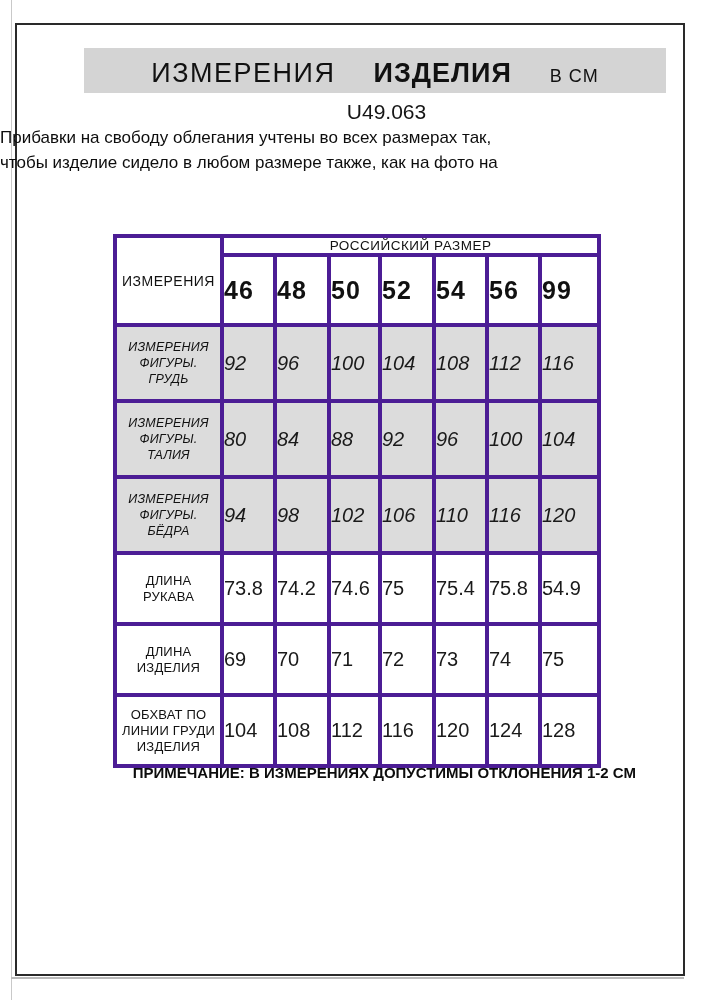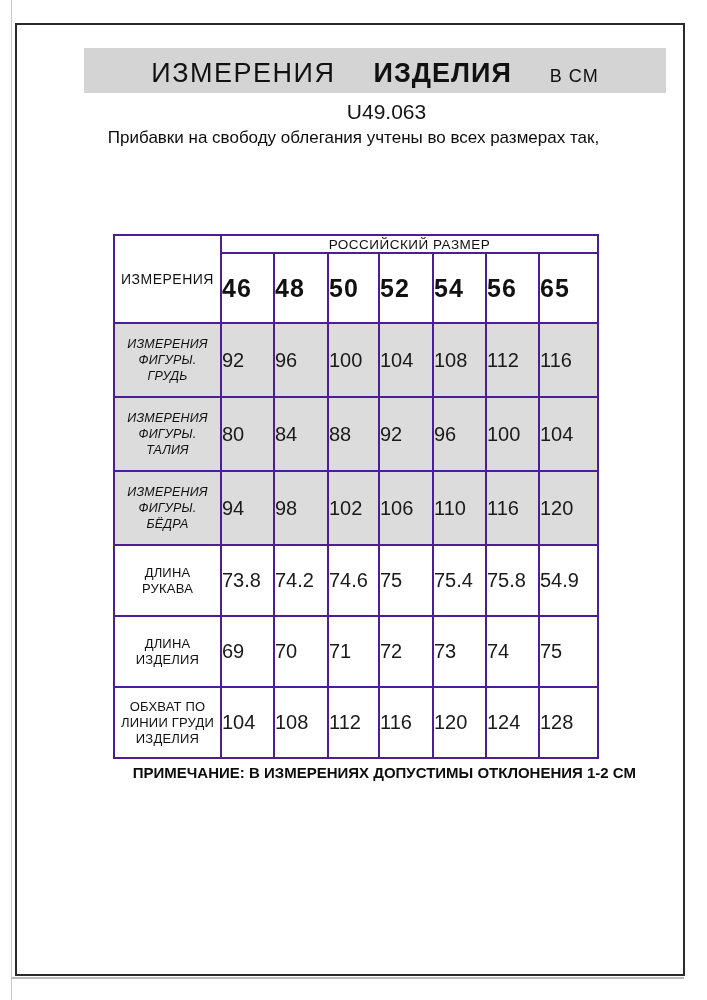--- a/index.html
+++ b/index.html
@@ -40,44 +40,44 @@
   .title-word2 { font-size: 27px; font-weight: 700; letter-spacing: 1px; }
   .title-unit  { font-size: 18px; font-weight: 400; letter-spacing: 1px; }
 
   
   .product-code {
     position: absolute; left: 0; top: 100px; width: 707px;
     text-align: center; font-size: 21px; color: #151515; margin-left: 33px;
   }
   .description {
     position: absolute; left: 0; top: 125px; width: 707px;
-    text-align: center; font-size: 17px; line-height: 25px; color: #0d0d0d;
+    text-align: left; font-size: 17px; line-height: 25px; color: #0d0d0d;
   }
 
   
   table.size-table {
     position: absolute; left: 113px; top: 234px;
     border-collapse: collapse;
     table-layout: fixed;
     width: 484px;
   }
   .size-table th, .size-table td {
-    border: 2px solid #4c1d95;
+    border: 4px solid #4c1d95;
     vertical-align: middle;
     font-weight: 400;
     background: #ffffff;
   }
   .size-table .group-header-cell { height: 18px; font-size: 13.5px; letter-spacing: 0.5px; }
   .size-table .corner-cell { font-size: 14px; letter-spacing: 0.5px; }
   .size-table .size-cell { height: 70px; font-size: 25px; font-weight: 700; letter-spacing: 1px; }
   .size-table .label-cell { font-size: 13px; padding: 4px 3px; line-height: 16px; letter-spacing: 0.2px; }
   .size-table .value-cell { height: 71px; font-size: 20px; color: #1a1a1a; }
   .size-table tr.shaded th, .size-table tr.shaded td { background: #dcdcdc; }
   .size-table tr.italic th { font-style: italic; font-size: 12.5px; padding: 12px 6px; }
-  .size-table tr.italic td { }
+  .size-table tr.italic td { font-style: italic; }
 
   
   .note {
     position: absolute; left: 0; top: 764px; width: 636px;
     text-align: right; font-size: 15px; font-weight: 700; color: #0d0d0d;
   }
 </style>
 </head>
 <body>
 
@@ -88,20 +88,21 @@
 <div class="title-bar">
   <span class="title-word1">ИЗМЕРЕНИЯ</span>
   <span class="title-word2">ИЗДЕЛИЯ</span>
   <span class="title-unit">В СМ</span>
 </div>
 
 <div class="product-code">U49.063</div>
 
 <div class="description">
   <div>Прибавки на свободу облегания учтены во всех размерах так,</div>
+  <div>чтобы изделие сидело в любом размере также, как на фото на</div>
 </div>
 
 <table class="size-table">
   <colgroup>
     <col style="width:107px">
       <col style="width:53px">
       <col style="width:54px">
       <col style="width:51px">
     <col style="width:54px">
       <col style="width:53px">
@@ -113,21 +114,21 @@
     <th class="corner-cell" rowspan="2">ИЗМЕРЕНИЯ</th>
     <th class="group-header-cell" colspan="7">РОССИЙСКИЙ РАЗМЕР</th>
   </tr>
   <tr>
     <td class="size-cell">46</td>
     <td class="size-cell">48</td>
     <td class="size-cell">50</td>
     <td class="size-cell">52</td>
     <td class="size-cell">54</td>
     <td class="size-cell">56</td>
-    <td class="size-cell">65</td>
+    <td class="size-cell">99</td>
   </tr>
   <tr class="shaded italic">
     <th class="label-cell">ИЗМЕРЕНИЯ ФИГУРЫ. ГРУДЬ</th>
     <td class="value-cell">92</td>
     <td class="value-cell">96</td>
     <td class="value-cell">100</td>
     <td class="value-cell">104</td>
     <td class="value-cell">108</td>
     <td class="value-cell">112</td>
     <td class="value-cell">116</td>

